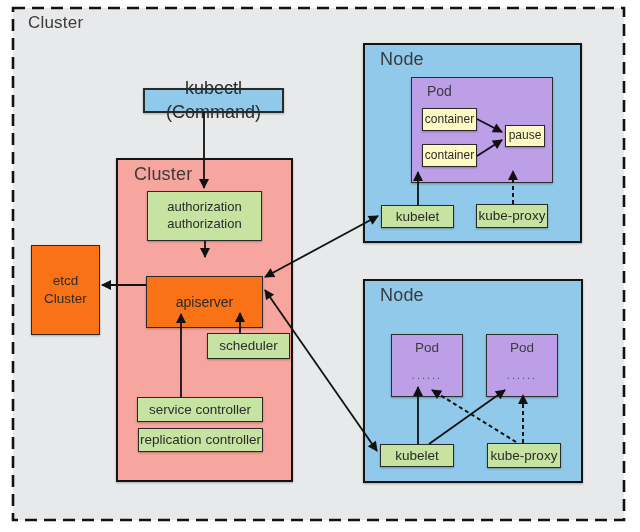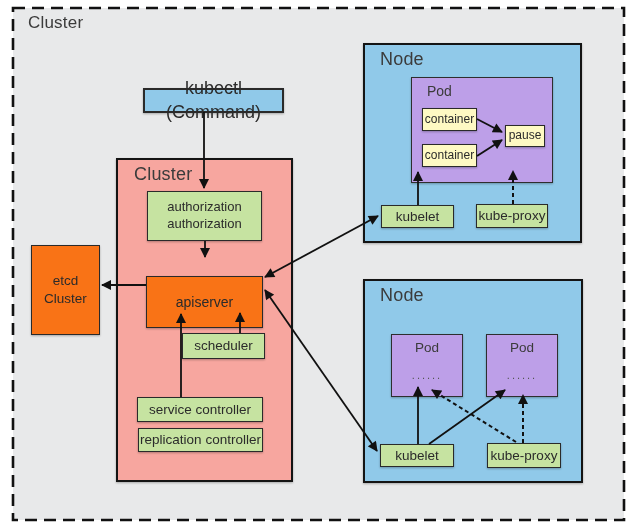--- a/index.html
+++ b/index.html
@@ -42,21 +42,21 @@
 
   <div class="box green" style="left:147px;top:191px;width:115px;height:50px;font-size:13px;">
     <span>authorization</span>
     <span>authorization</span>
   </div>
 
   <div class="box yellow" style="left:146px;top:260px;width:117px;height:52px;font-size:14px;margin-top:16px;">
     <span>apiserver</span>
   </div>
 
-  <div class="box green" style="left:182px;top:333px;width:83px;height:26px;">
+  <div class="box green" style="left:207px;top:333px;width:83px;height:26px;">
     <span>scheduler</span>
   </div>
 
   <div class="box green" style="left:137px;top:397px;width:126px;height:25px;justify-content:center;">
     <span>service controller</span>
   </div>
 
   <div class="box green" style="left:138px;top:428px;width:125px;height:24px;">
     <span>replication controller</span>
   </div>

